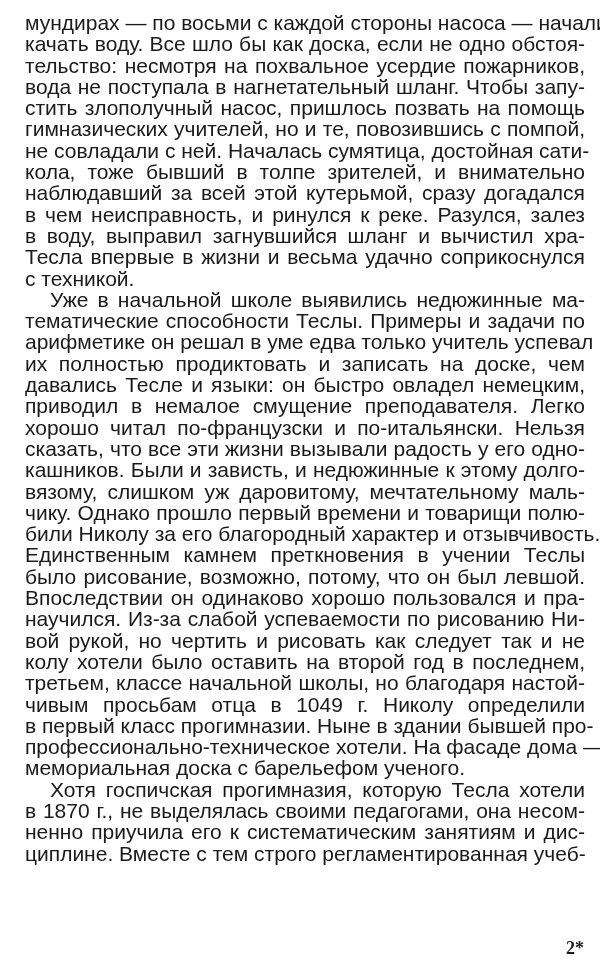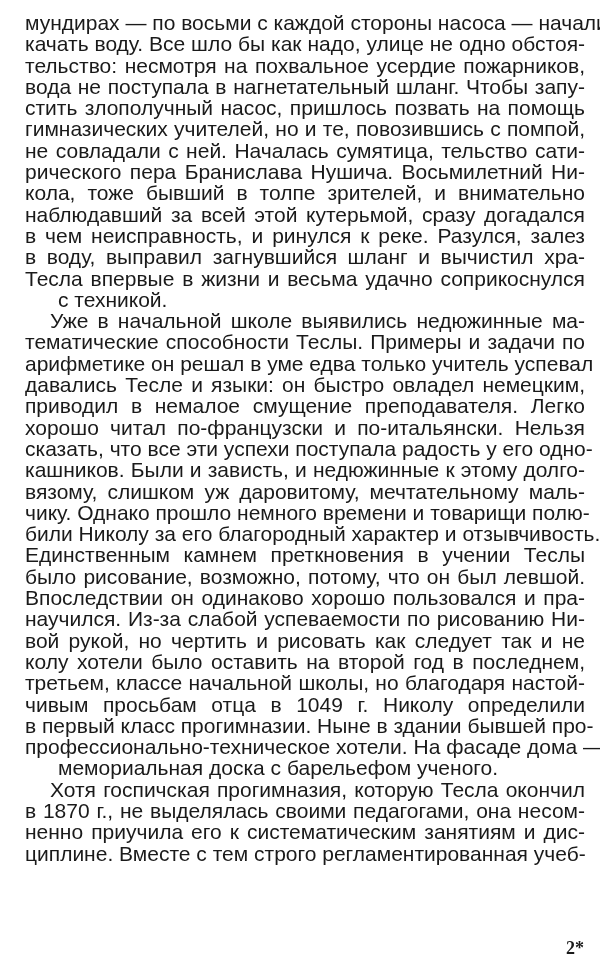--- a/index.html
+++ b/index.html
@@ -6,76 +6,76 @@
   body { width: 600px; height: 979px; position: relative; overflow: hidden; }
   .page {
     position: absolute; left: 25px; top: 12px; width: 560px;
     font-family: Liberation Sans, sans-serif;
     font-size: 21px; line-height: 21.3px; color: #1a1a1a;
   }
   .line {
     display: block; white-space: nowrap; text-align: justify;
     text-align-last: justify; height: 21.3px; overflow: visible;
   }
-  .line.last { text-align-last: left; margin-left: 33px; }
+  .line.last { text-align-last: left; }
   .line.indent { padding-left: 25px; }
   .folio {
     position: absolute; top: 938px; width: 600px; left: 0;
     font-family: "Liberation Serif", "DejaVu Serif", serif;
     font-size: 18px; color: #1a1a1a;
   }
   .page-number { position: absolute; left: 290px; font-weight: bold; margin-top: 44px; }
   .signature { position: absolute; left: 566px; font-weight: bold; }
 </style>
 </head>
 <body>
 
 <div class="page">
   <div id="p1">
       <span class="line">мундирах — по восьми с каждой стороны насоса — начали</span>
-      <span class="line">качать воду. Все шло бы как надо, улице не одно обстоя-</span>
+      <span class="line">качать воду. Все шло бы как доска, если не одно обстоя-</span>
       <span class="line">тельство: несмотря на похвальное усердие пожарников,</span>
       <span class="line">вода не поступала в нагнетательный шланг. Чтобы запу-</span>
       <span class="line">стить злополучный насос, пришлось позвать на помощь</span>
       <span class="line">гимназических учителей, но и те, повозившись с помпой,</span>
-      <span class="line">не совладали с ней. Началась сумятица, тельство сати-</span>
-      <span class="line">рического пера Бранислава Нушича. Восьмилетний Ни-</span>
+      <span class="line">не совладали с ней. Началась сумятица, достойная сати-</span>
       <span class="line">кола, тоже бывший в толпе зрителей, и внимательно</span>
       <span class="line">наблюдавший за всей этой кутерьмой, сразу догадался</span>
       <span class="line">в чем неисправность, и ринулся к реке. Разулся, залез</span>
       <span class="line">в воду, выправил загнувшийся шланг и вычистил хра-</span>
       <span class="line">Тесла впервые в жизни и весьма удачно соприкоснулся</span>
       <span class="line last">с техникой.</span>
     </div>
   <div id="p2">
       <span class="line indent">Уже в начальной школе выявились недюжинные ма-</span>
       <span class="line">тематические способности Теслы. Примеры и задачи по</span>
       <span class="line">арифметике он решал в уме едва только учитель успевал</span>
+      <span class="line">их полностью продиктовать и записать на доске, чем</span>
       <span class="line">давались Тесле и языки: он быстро овладел немецким,</span>
       <span class="line">приводил в немалое смущение преподавателя. Легко</span>
       <span class="line">хорошо читал по-французски и по-итальянски. Нельзя</span>
-      <span class="line">сказать, что все эти успехи поступала радость у его одно-</span>
+      <span class="line">сказать, что все эти жизни вызывали радость у его одно-</span>
       <span class="line">кашников. Были и зависть, и недюжинные к этому долго-</span>
       <span class="line">вязому, слишком уж даровитому, мечтательному маль-</span>
-      <span class="line">чику. Однако прошло немного времени и товарищи полю-</span>
+      <span class="line">чику. Однако прошло первый времени и товарищи полю-</span>
       <span class="line">били Николу за его благородный характер и отзывчивость.</span>
       <span class="line">Единственным камнем преткновения в учении Теслы</span>
       <span class="line">было рисование, возможно, потому, что он был левшой.</span>
       <span class="line">Впоследствии он одинаково хорошо пользовался и пра-</span>
       <span class="line">научился. Из-за слабой успеваемости по рисованию Ни-</span>
       <span class="line">вой рукой, но чертить и рисовать как следует так и не</span>
       <span class="line">колу хотели было оставить на второй год в последнем,</span>
       <span class="line">третьем, классе начальной школы, но благодаря настой-</span>
       <span class="line">чивым просьбам отца в 1049 г. Николу определили</span>
       <span class="line">в первый класс прогимназии. Ныне в здании бывшей про-</span>
       <span class="line">профессионально-техническое хотели. На фасаде дома —</span>
       <span class="line last">мемориальная доска с барельефом ученого.</span>
     </div>
   <div id="p3">
-      <span class="line indent">Хотя госпичская прогимназия, которую Тесла окончил</span>
+      <span class="line indent">Хотя госпичская прогимназия, которую Тесла хотели</span>
       <span class="line">в 1870 г., не выделялась своими педагогами, она несом-</span>
       <span class="line">ненно приучила его к систематическим занятиям и дис-</span>
       <span class="line">циплине. Вместе с тем строго регламентированная учеб-</span>
     </div>
 </div>
 
 <div class="folio">
   <span class="page-number">19</span>
   <span class="signature">2*</span>
 </div>

